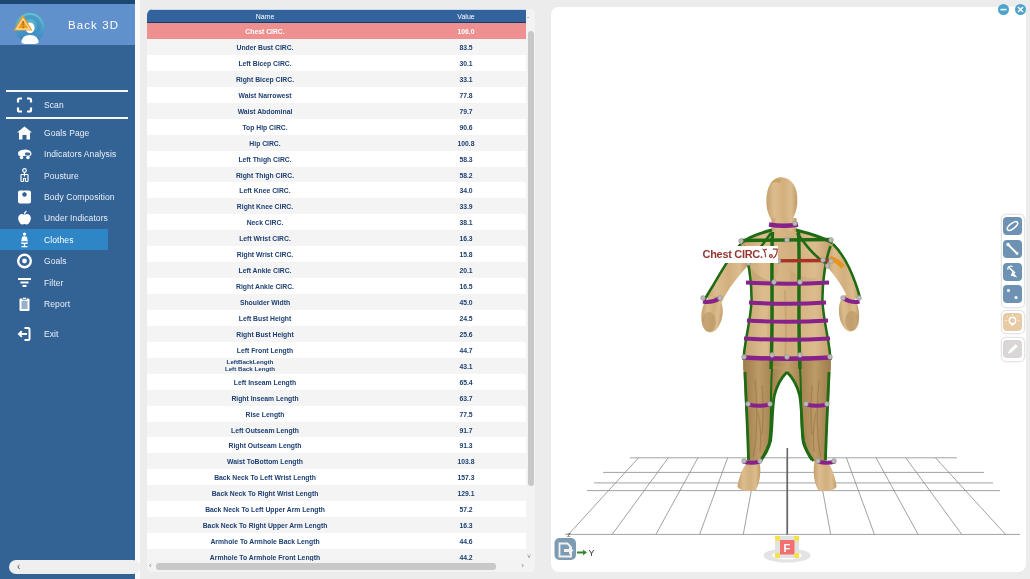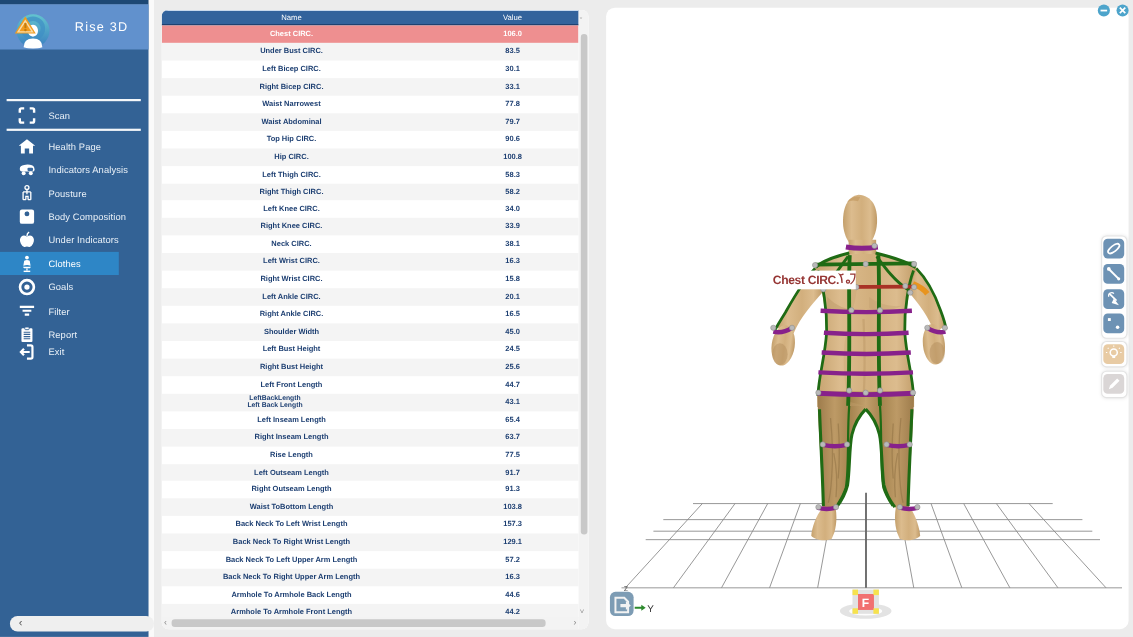--- a/index.html
+++ b/index.html
@@ -64,36 +64,36 @@
     </defs>
     <circle cx="17" cy="20" r="15" fill="url(#avg)"></circle>
     <circle cx="17" cy="18" r="9" fill="none" stroke="#3f8fc4" stroke-width="4" opacity=".7"></circle>
     <path d="M17 14.5 a4.6 5.4 0 1 1 -.1 0 Z" fill="#fff"></path>
     <path d="M8.5 35 q0-8 8.5-8 q8.5 0 8.5 8 q-4 1.5 -8.5 1.5 q-4.5 0 -8.5-1.5 Z" fill="#fff"></path>
     <path d="M10 7 L19.5 22.5 L0.5 22.5 Z" fill="#f29c1f"></path>
     <path d="M10 11 L16.5 21 L3.5 21 Z" fill="none" stroke="#f8dca8" stroke-width="1.3"></path>
     <rect x="9.2" y="13" width="1.8" height="4.5" fill="#c07c10"></rect>
     <circle cx="10.1" cy="19.3" r="1.1" fill="#c07c10"></circle>
   </svg>
-  <div class="ttl">Rise 3D</div>
+  <div class="ttl">Back 3D</div>
 </div>
 <div class="abs sep" style="top:89.5px"></div>
 <div class="abs sep" style="top:116.5px"></div>
 <div id="menu">
     <div class="abs mi" style="top:94.3px">
       <svg class="ic" viewBox="0 0 17 17">
         <path d="M2 6 V3.5 Q2 2 3.5 2 H6 M11 2 h2.5 Q15 2 15 3.5 V6 M15 11 v2.5 Q15 15 13.5 15 H11 M6 15 H3.5 Q2 15 2 13.5 V11" fill="none" stroke="#fff" stroke-width="2.2"></path>
       </svg>
       <span class="tx">Scan</span>
     </div>
     <div class="abs mi" style="top:122.10000000000001px">
       <svg class="ic" viewBox="0 0 17 17">
         <path d="M8.5 2 L16 8 H14 V15 H10.5 V10.5 H6.5 V15 H3 V8 H1 Z" fill="#fff"></path>
       </svg>
-      <span class="tx">Health Page</span>
+      <span class="tx">Goals Page</span>
     </div>
     <div class="abs mi" style="top:143.5px">
       <svg class="ic" viewBox="0 0 17 17">
         <path d="M2 8 q0-3 4-3.5 l3-.5 q5 0 6 2.5 l.5 2 q0 2-2 2 H4 q-2 0-2-2.5 Z" fill="#fff"></path>
         <circle cx="5.5" cy="12" r="1.8" fill="#fff"></circle>
         <circle cx="12" cy="12" r="1.8" fill="#fff"></circle>
         <rect x="9" y="7" width="5" height="3" rx="1" fill="#3a6aa0"></rect>
       </svg>
       <span class="tx">Indicators Analysis</span>
     </div>
@@ -143,21 +143,21 @@
       <span class="tx">Filter</span>
     </div>
     <div class="abs mi" style="top:293.3px">
       <svg class="ic" viewBox="0 0 17 17">
         <rect x="3.5" y="3" width="10" height="12.5" rx="1" fill="#fff"></rect>
         <rect x="6.5" y="1.8" width="4" height="2.4" rx="0.8" fill="#fff" stroke="#336295" stroke-width="0.8"></rect>
         <path d="M5.5 6.5 h6 M5.5 8.5 h6 M5.5 10.5 h6 M5.5 12.5 h6" stroke="#336295" stroke-width="1"></path>
       </svg>
       <span class="tx">Report</span>
     </div>
-    <div class="abs mi" style="top:309px">
+    <div class="abs mi" style="top:323px">
       <svg class="ic" viewBox="0 0 17 17">
         <path d="M8.5 2.5 H12 Q13.5 2.5 13.5 4 V13 Q13.5 14.5 12 14.5 H8.5" fill="none" stroke="#fff" stroke-width="2"></path>
         <path d="M11 8.5 H3 M5.8 5.6 L3 8.5 L5.8 11.4" fill="none" stroke="#fff" stroke-width="2"></path>
       </svg>
       <span class="tx">Exit</span>
     </div>
   </div>
 <div class="abs" id="sbpill">
     <span>‹</span>
   </div>

